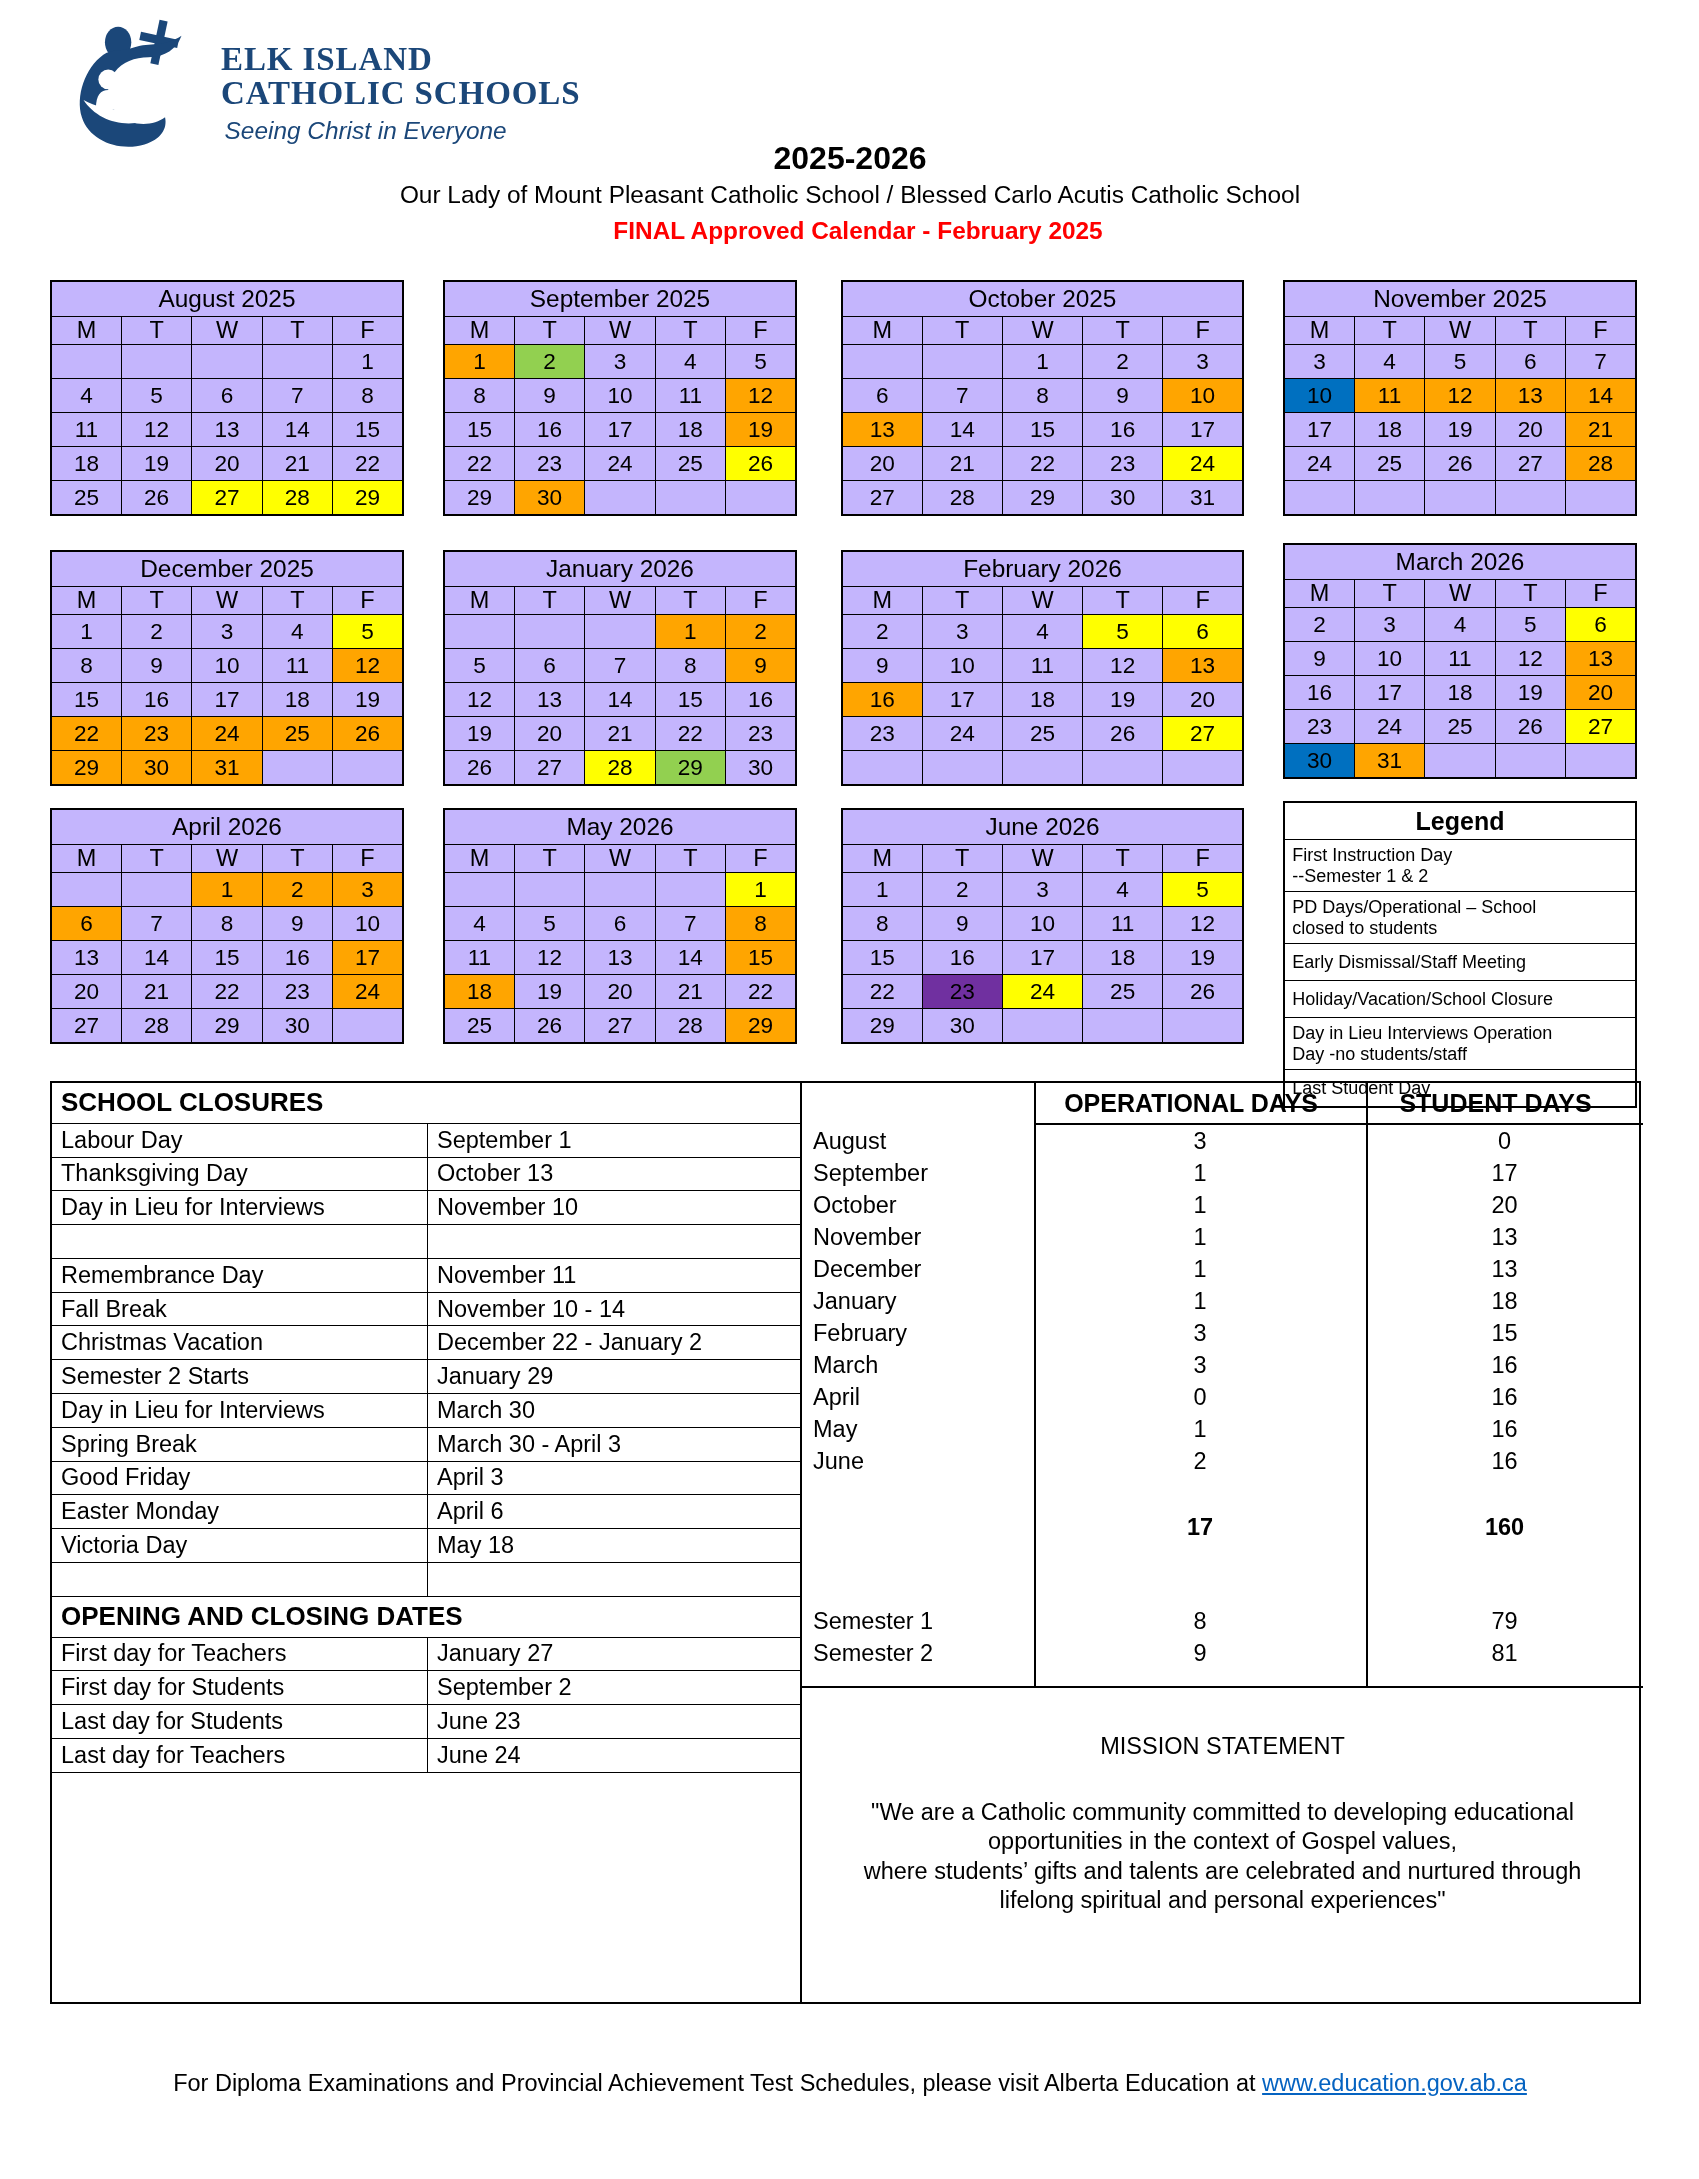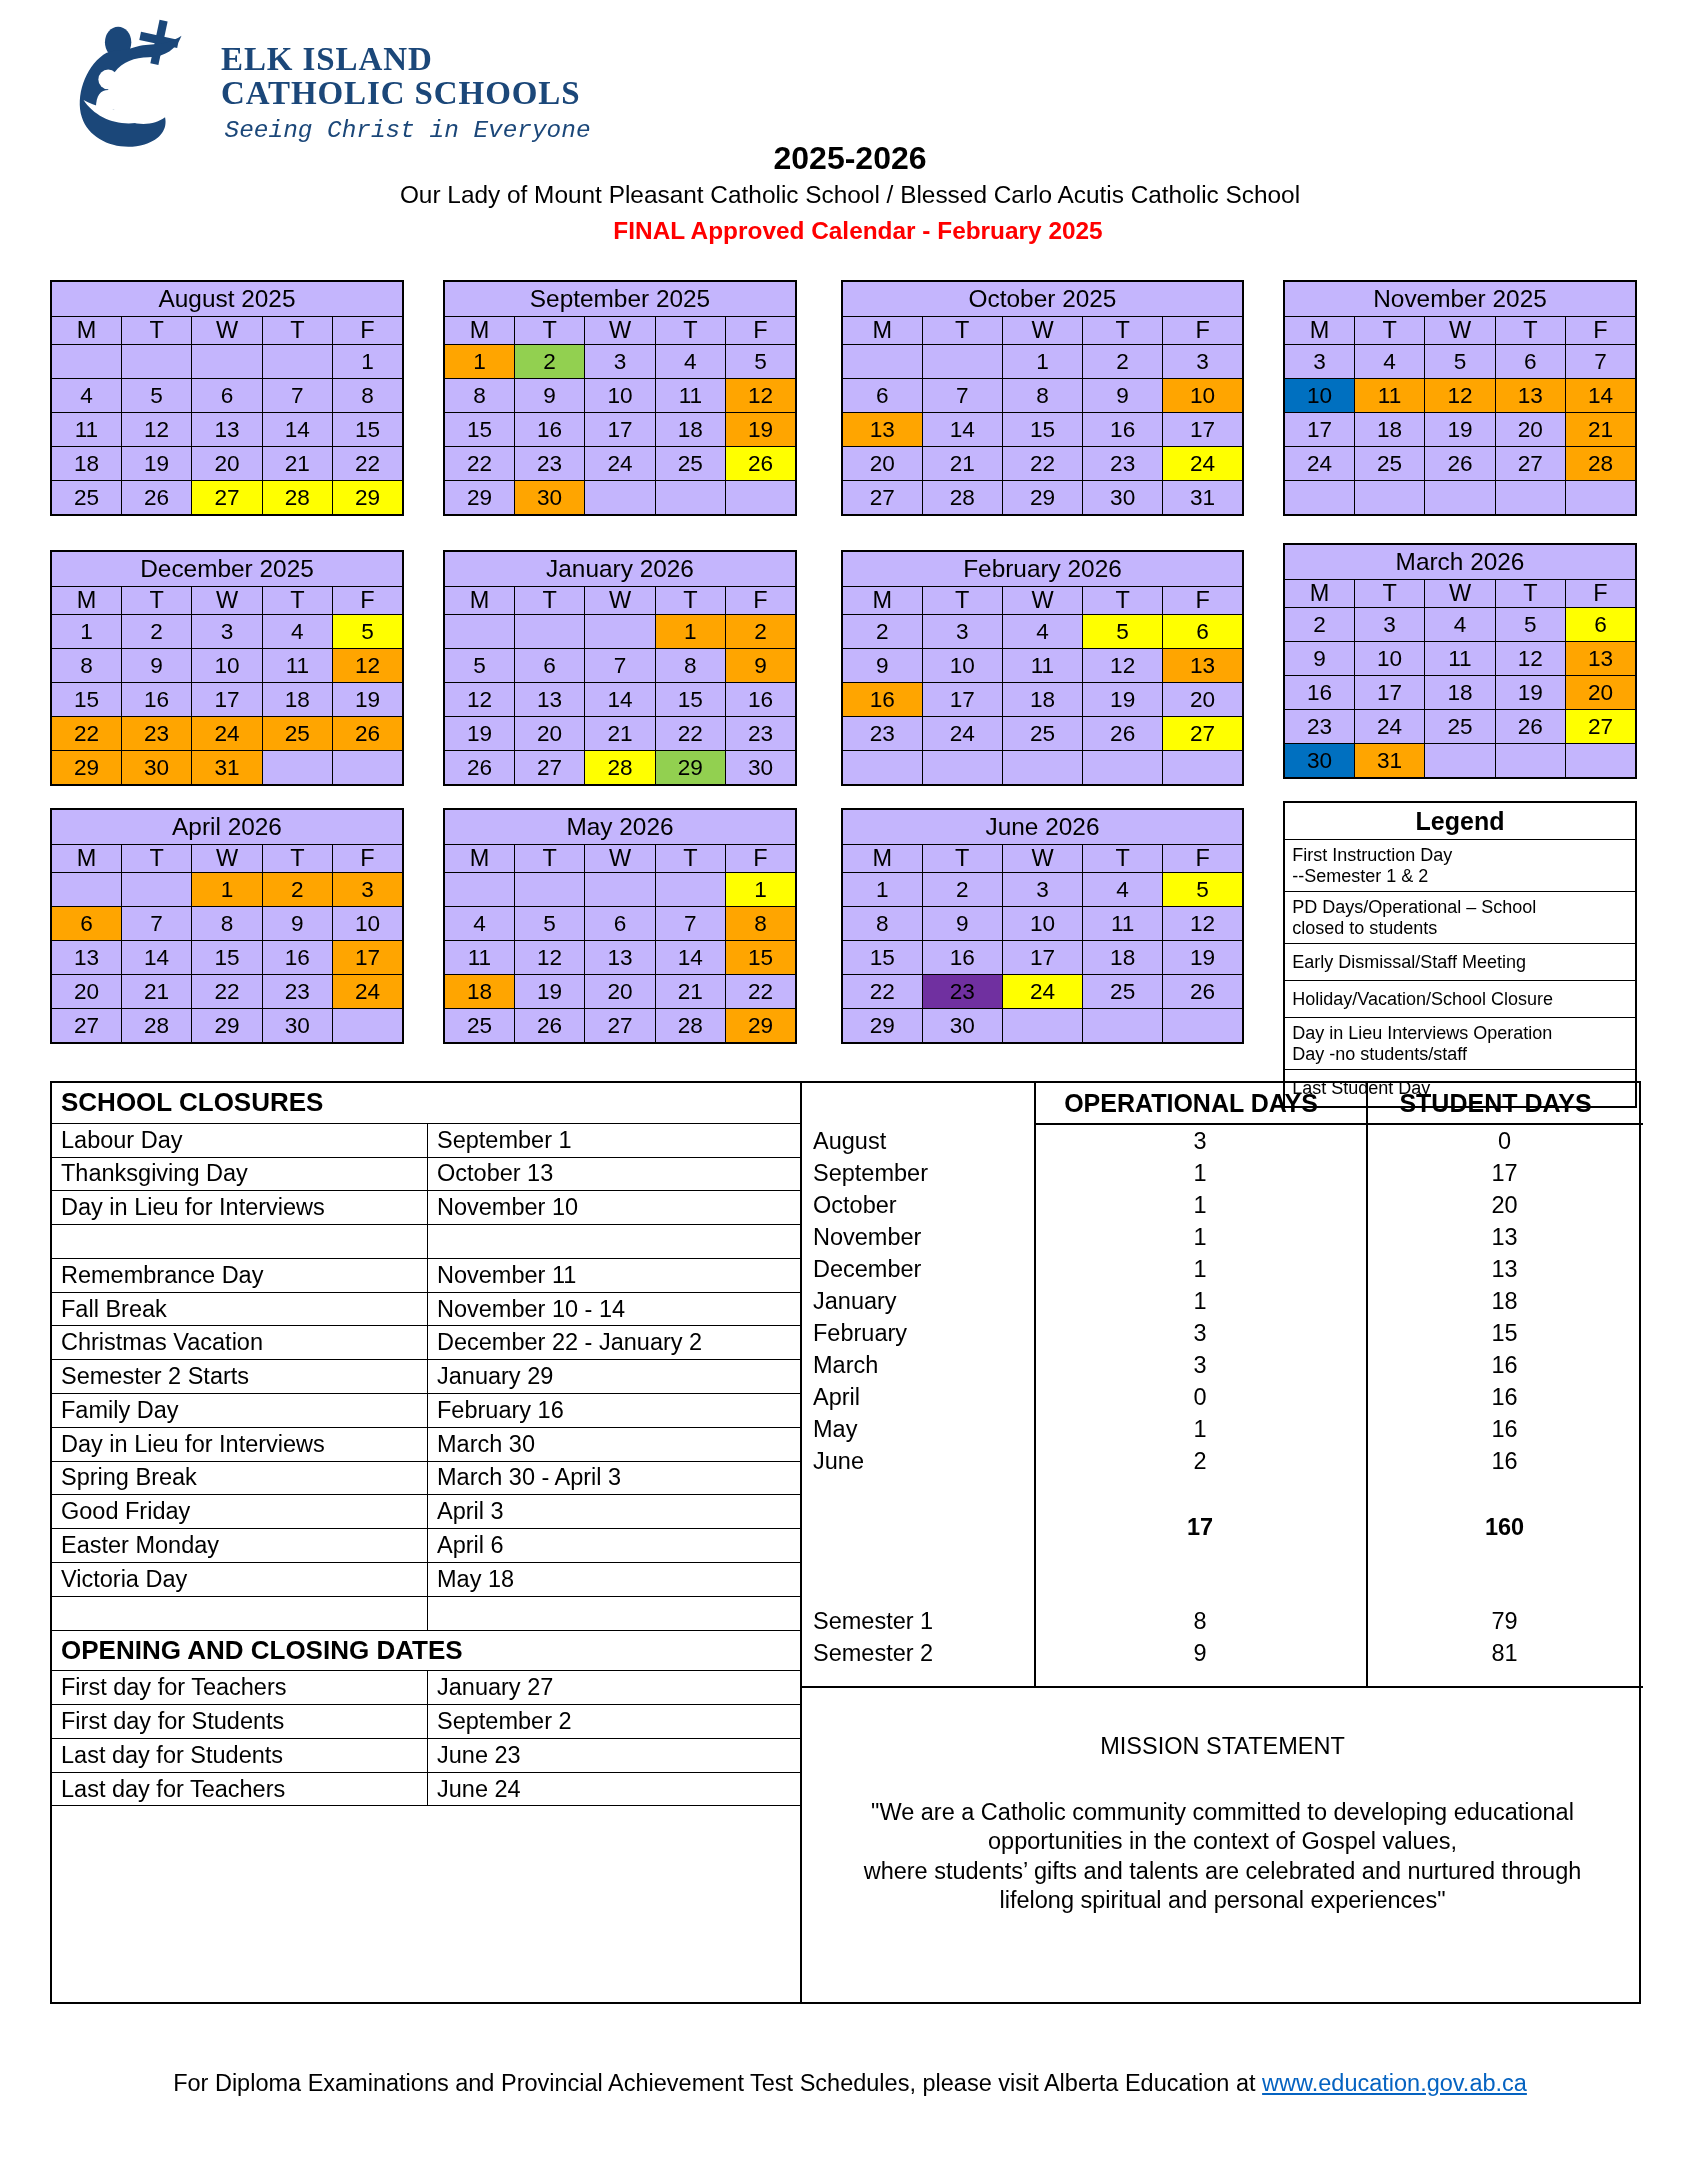--- a/index.html
+++ b/index.html
@@ -3,21 +3,21 @@
 <meta charset="utf-8">
 <style>
   html,body{margin:0;padding:0;background:#fff;}
   body{width:1700px;height:2179px;position:relative;font-family:"Liberation Sans",sans-serif;color:#000;}
 
   
   .logo{position:absolute;left:72px;top:18px;display:flex;align-items:flex-start;}
   .mark{width:140px;height:136px;}
   .logo-text{margin-left:9px;margin-top:23.5px;color:#1B4779;}
   .lt1,.lt2{font-family:"Liberation Serif",serif;font-size:33px;font-weight:600;letter-spacing:0.9px;line-height:1.06;}
-  .tagline{font-family:Liberation Mono, monospace;font-style:italic;font-size:24.4px;margin-top:5.4px;margin-left:3.6px;}
+  .tagline{font-family:Liberation Sans, sans-serif;font-style:italic;font-size:24.4px;margin-top:5.4px;margin-left:3.6px;}
   .year-title{position:absolute;top:140px;left:0;width:100%;text-align:center;font-size:32px;font-weight:bold;}
   .subtitle{position:absolute;top:181px;left:0;width:100%;text-align:center;font-size:24.4px;}
   .approval{position:absolute;top:217px;left:8px;width:100%;text-align:center;font-size:24.4px;font-weight:bold;color:#FF0000;}
 
   
   .month{position:absolute;width:354px;}
   .m0{left:50px;top:280px}.m1{left:443px;top:280px}.m2{left:841px;top:280px;width:403px}.m3{left:1283px;top:280px}
   .m4{left:50px;top:550px}.m5{left:443px;top:550px}.m6{left:841px;top:550px;width:403px}.m7{left:1283px;top:543px}
   .m8{left:50px;top:808px}.m9{left:443px;top:808px}.m10{left:841px;top:808px;width:403px}
   table.cal{border-collapse:collapse;width:100%;table-layout:fixed;background:#c4b5fd;border:2.7px solid #000;}
@@ -732,24 +732,20 @@
           </tr>
           <tr>
             <td class="name">Christmas Vacation</td>
             <td class="date">December 22 - January 2</td>
           </tr>
           <tr>
             <td class="name">Semester 2 Starts</td>
             <td class="date">January 29</td>
           </tr>
           <tr>
-            <td class="name">Family Day</td>
-            <td class="date">February 16</td>
-          </tr>
-          <tr>
             <td class="name">Day in Lieu for Interviews</td>
             <td class="date">March 30</td>
           </tr>
           <tr>
             <td class="name">Spring Break</td>
             <td class="date">March 30 - April 3</td>
           </tr>
           <tr>
             <td class="name">Good Friday</td>
             <td class="date">April 3</td>

